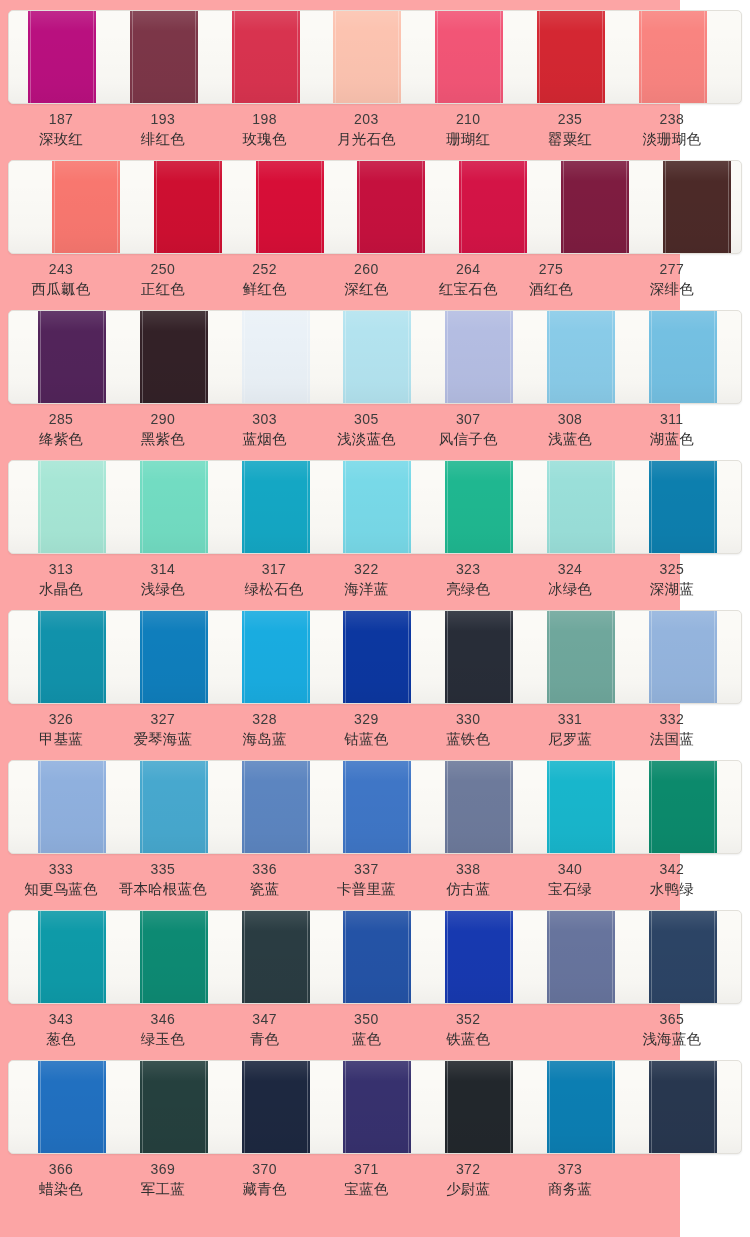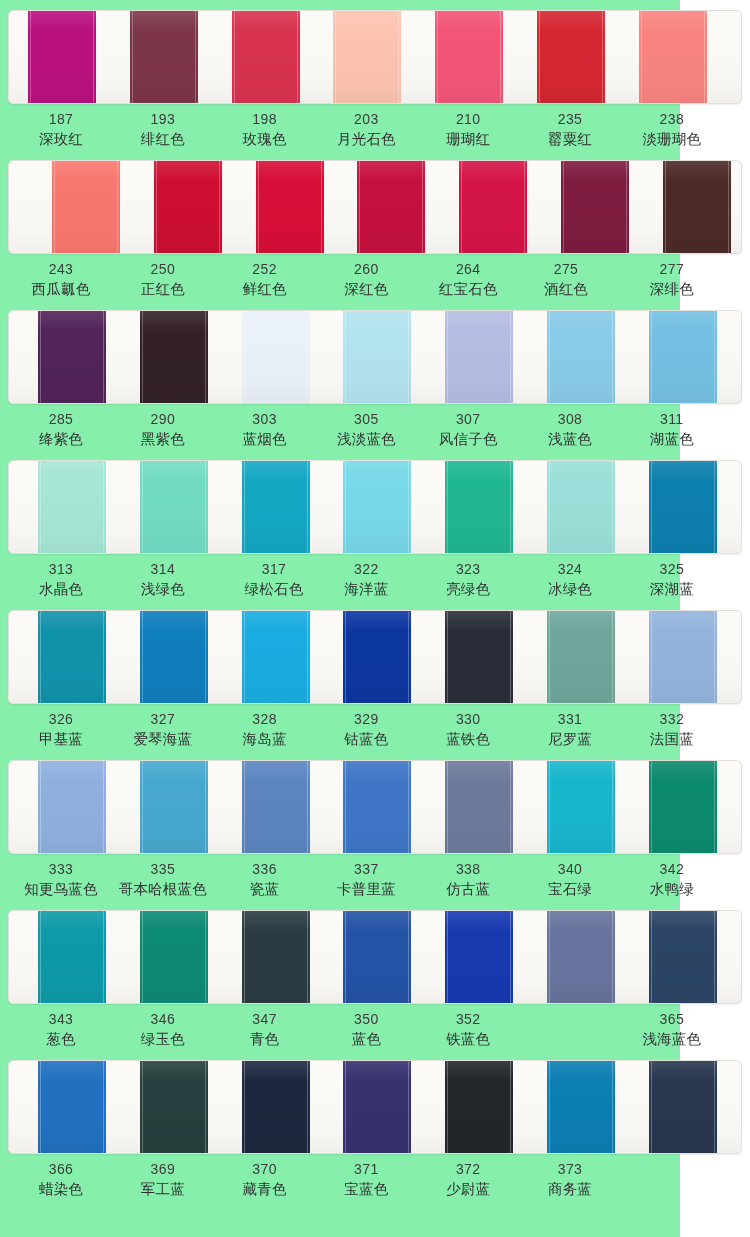--- a/index.html
+++ b/index.html
@@ -12,21 +12,21 @@
     width: 750px;
     height: 1237px;
     font-family: "Liberation Sans", "DejaVu Sans", sans-serif;
     -webkit-font-smoothing: antialiased;
     overflow: hidden;
   }
   #chart {
     position: relative;
     width: 680px;
     height: 1237px;
-    background: #86efac;
+    background: #fca5a5;
   }
 
   
   .row-block {
     position: relative;
     width: 750px;
     box-sizing: border-box;
   }
 
   
@@ -184,21 +184,21 @@
           <span class="name">鲜红色</span>
         </div>
         <div class="caption" style="left: 311.4px;">
           <span class="code">260</span>
           <span class="name">深红色</span>
         </div>
         <div class="caption" style="left: 413.2px;">
           <span class="code">264</span>
           <span class="name">红宝石色</span>
         </div>
-        <div class="caption" style="left: 511px;">
+        <div class="caption" style="left: 496px;">
           <span class="code">275</span>
           <span class="name">酒红色</span>
         </div>
         <div class="caption" style="left: 616.8px;">
           <span class="code">277</span>
           <span class="name">深绯色</span>
         </div>
       </div>
     </div>
     <div class="row-block" style="position: absolute; left: 0px; top: 310px;">

